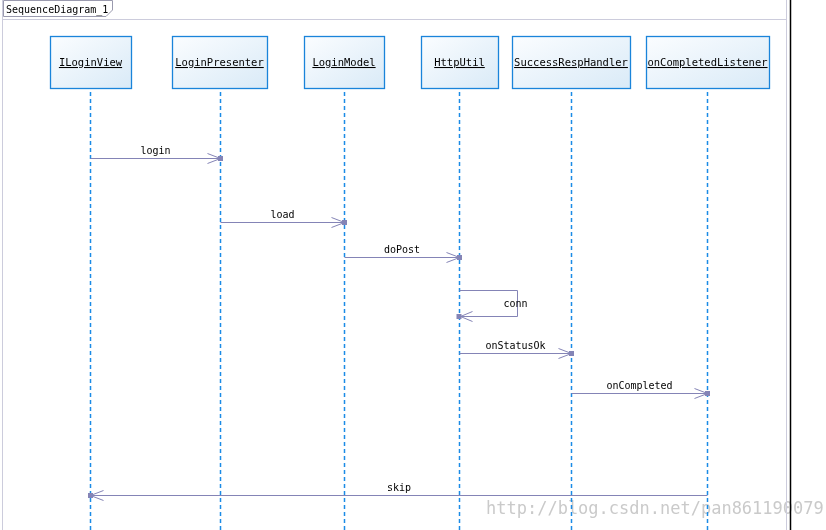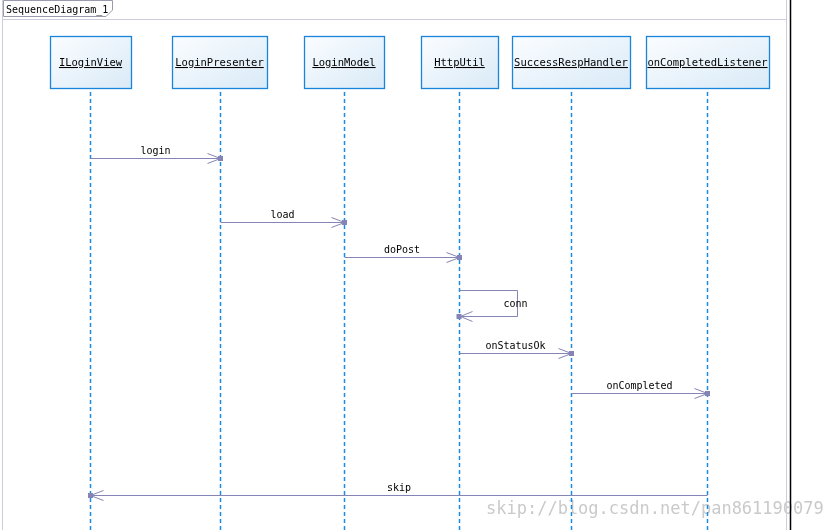--- a/index.html
+++ b/index.html
@@ -32,21 +32,21 @@
   .msg-square { fill: var(--c-msg, #8484b6); }
   .msg-label  { font: 10px "DejaVu Sans Mono", monospace; fill: var(--c-text, #000); }
   .grad-a { stop-color: var(--c-grad-a, #fbfdff); }
   .grad-b { stop-color: var(--c-grad-b, #d9eaf7); }
 </style>
 </head>
 <body>
 
 <div id="canvas">
 
-  <div class="watermark">skip://blog.csdn.net/pan861190079</div>
+  <div class="watermark">http://blog.csdn.net/pan861190079</div>
 
   <svg id="seq-svg" width="826" height="530" viewBox="0 0 826 530" xmlns="http://www.w3.org/2000/svg">
     <defs>
       <linearGradient id="boxGrad" x1="0" y1="0" x2="1" y2="1">
         <stop offset="0" class="grad-a"></stop>
         <stop offset="1" class="grad-b"></stop>
       </linearGradient>
     </defs>
 
     <line class="frame-line" x1="2.5" y1="0" x2="2.5" y2="530"></line>

